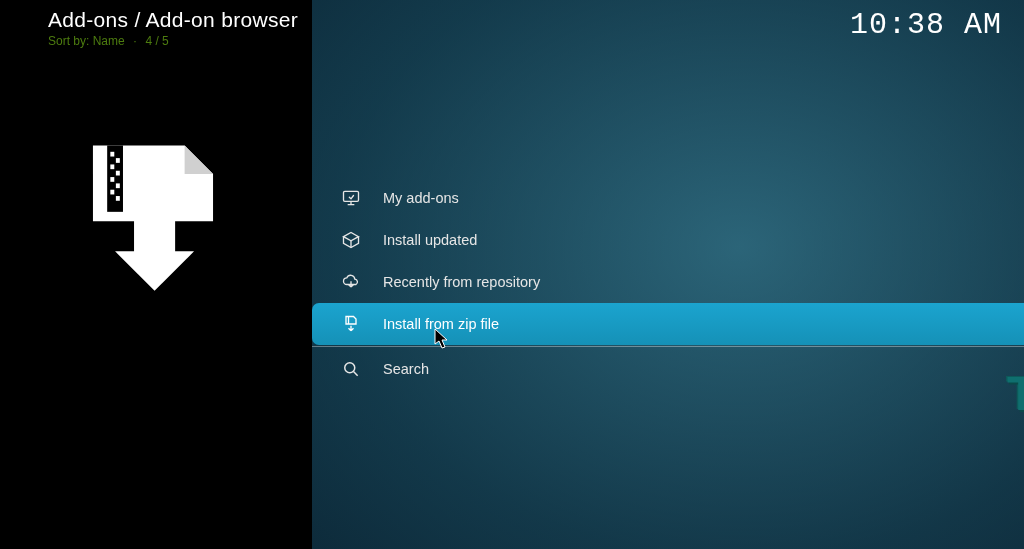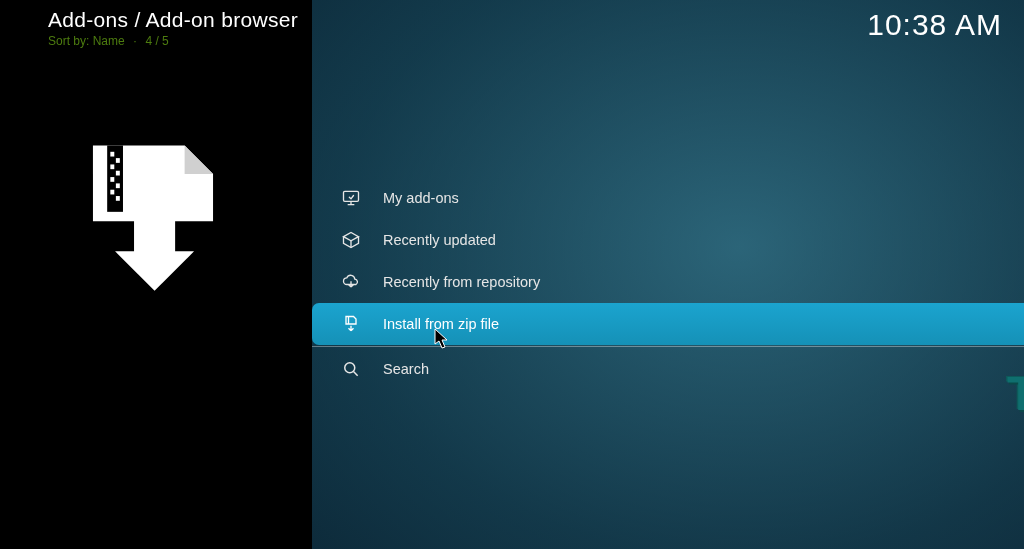--- a/index.html
+++ b/index.html
@@ -12,21 +12,21 @@
                  radial-gradient(ellipse 900px 700px at 60% 45%, rgba(70,150,175,0.55) 0%, rgba(25,70,90,0.55) 45%, rgba(8,30,45,0.9) 80%),
                  linear-gradient(135deg,#0c2e3c 0%,#0a2330 100%);
     }
 
     
     .header { position:absolute; left:16px; top:8px;margin-left:32px; }
     .crumbs { font-size:21px; font-weight:300; letter-spacing:0.3px; }
     .subline { font-size:12px; color:#4d7c0f; margin-top:2px; }
     .subline .dot { margin:0 5px; }
 
-    .clock { position:absolute; right:22px; top:8px; font-size:30px; font-weight:300; letter-spacing:1px; }
+    .clock { position:absolute; right:22px; top:8px; font-size:30px; font-weight:300; letter-spacing:1px;font-family:Liberation Mono, monospace; }
 
     .big-icon { position:absolute; left:74px; top:136px; width:158px; height:158px; }
 
     
     .menu { position:absolute; left:0; top:177px; width:799px; }
     .row { position:relative; height:42px; display:flex; align-items:center; padding-left:29px; }
     .row.selected { background:linear-gradient(180deg,#1ba4cf 0%,#1591b7 100%);border-radius:7px; }
     .row .ico { width:20px; height:20px; display:inline-flex; align-items:center; justify-content:center; margin-right:22px; }
     .row .ico svg { width:20px; height:20px; stroke:#e6e6e6; fill:none; }
     .row.selected .ico svg { stroke:#fff; }
@@ -98,21 +98,21 @@
     </div>
 
     <div class="row">
       <span class="ico">
         <svg viewBox="0 0 24 24" stroke-width="1.6">
             <path d="M3 8l9-5 9 5-9 5-9-5z"></path>
             <path d="M3 8v8l9 5 9-5V8"></path>
             <path d="M12 13v8"></path>
           </svg>
       </span>
-      <span class="lbl">Recently updated</span>
+      <span class="lbl">Install updated</span>
     </div>
 
     <div class="row">
       <span class="ico">
         <svg viewBox="0 0 24 24" stroke-width="1.6">
             <path d="M7 15a4 4 0 010-8 5 5 0 019.6 1.5A3.5 3.5 0 0118 15H7z"></path>
             <path d="M12 11v7m0 0l-3-3m3 3l3-3"></path>
           </svg>
       </span>
       <span class="lbl">Recently from repository</span>

